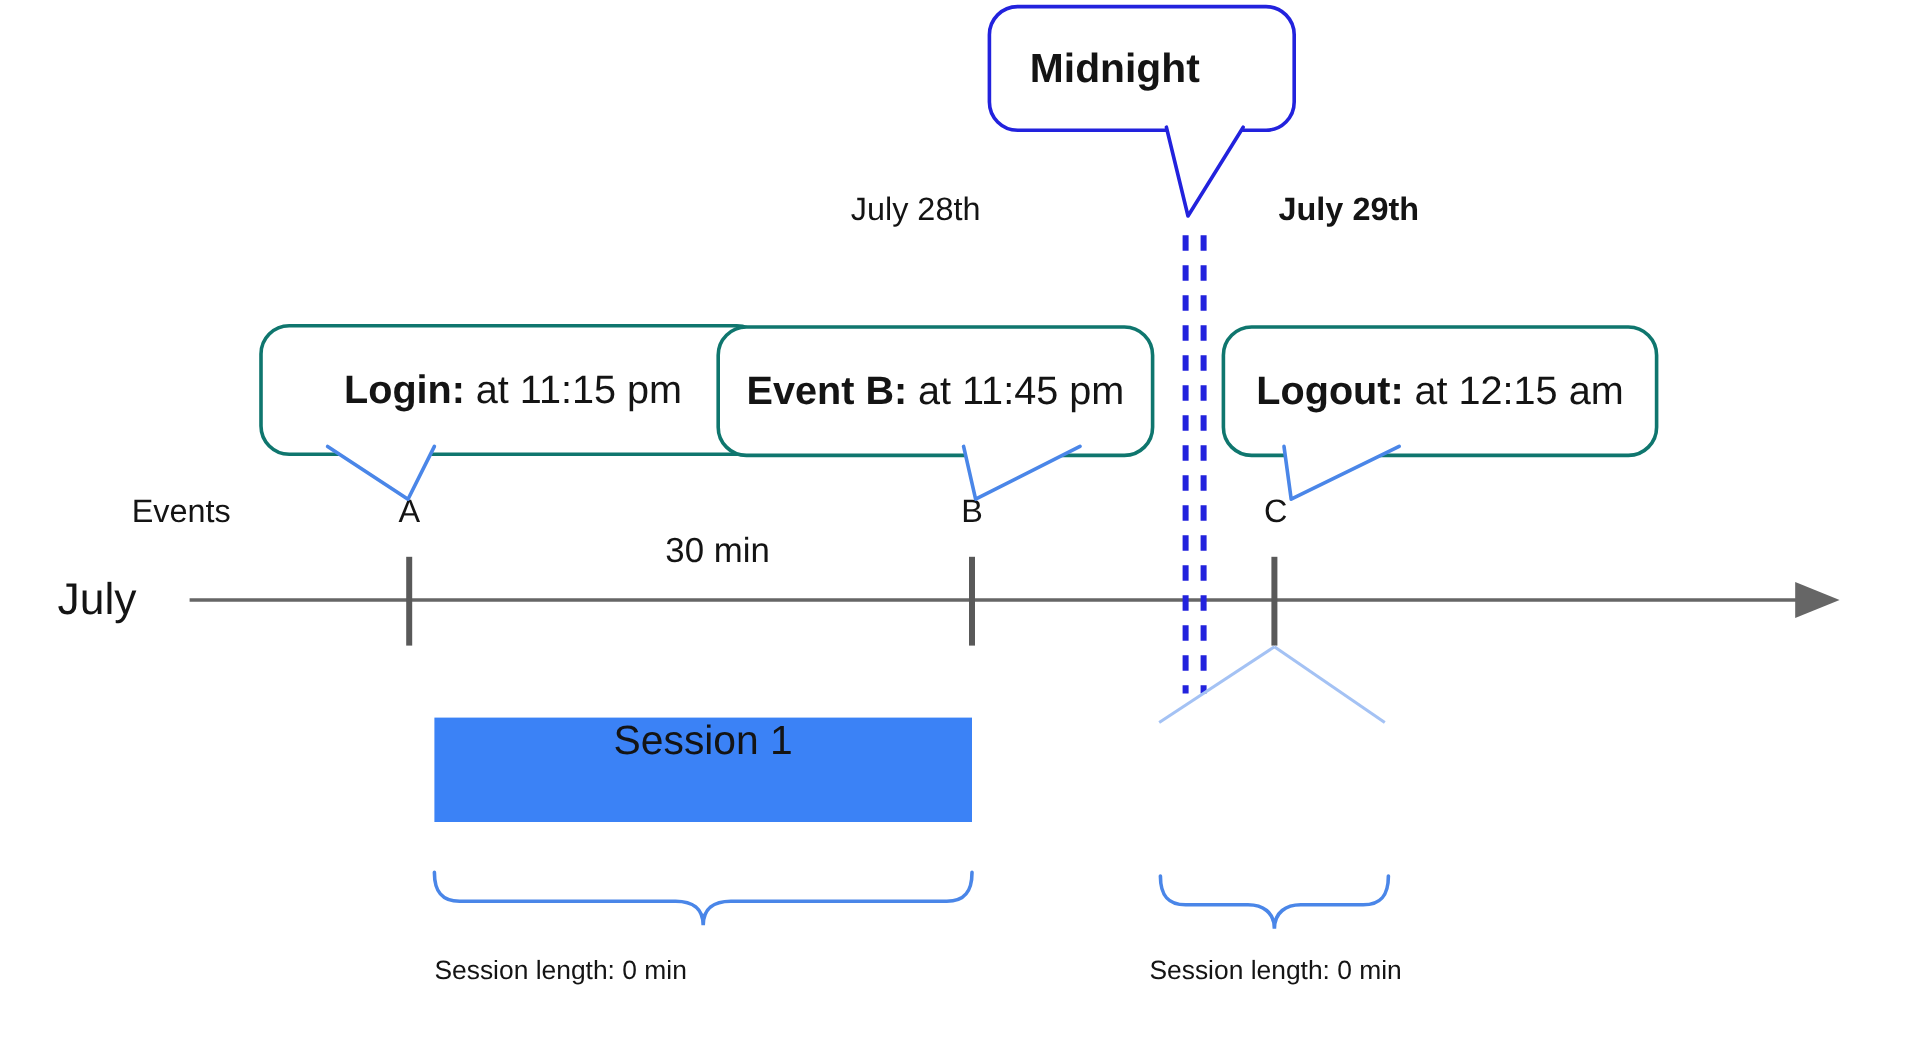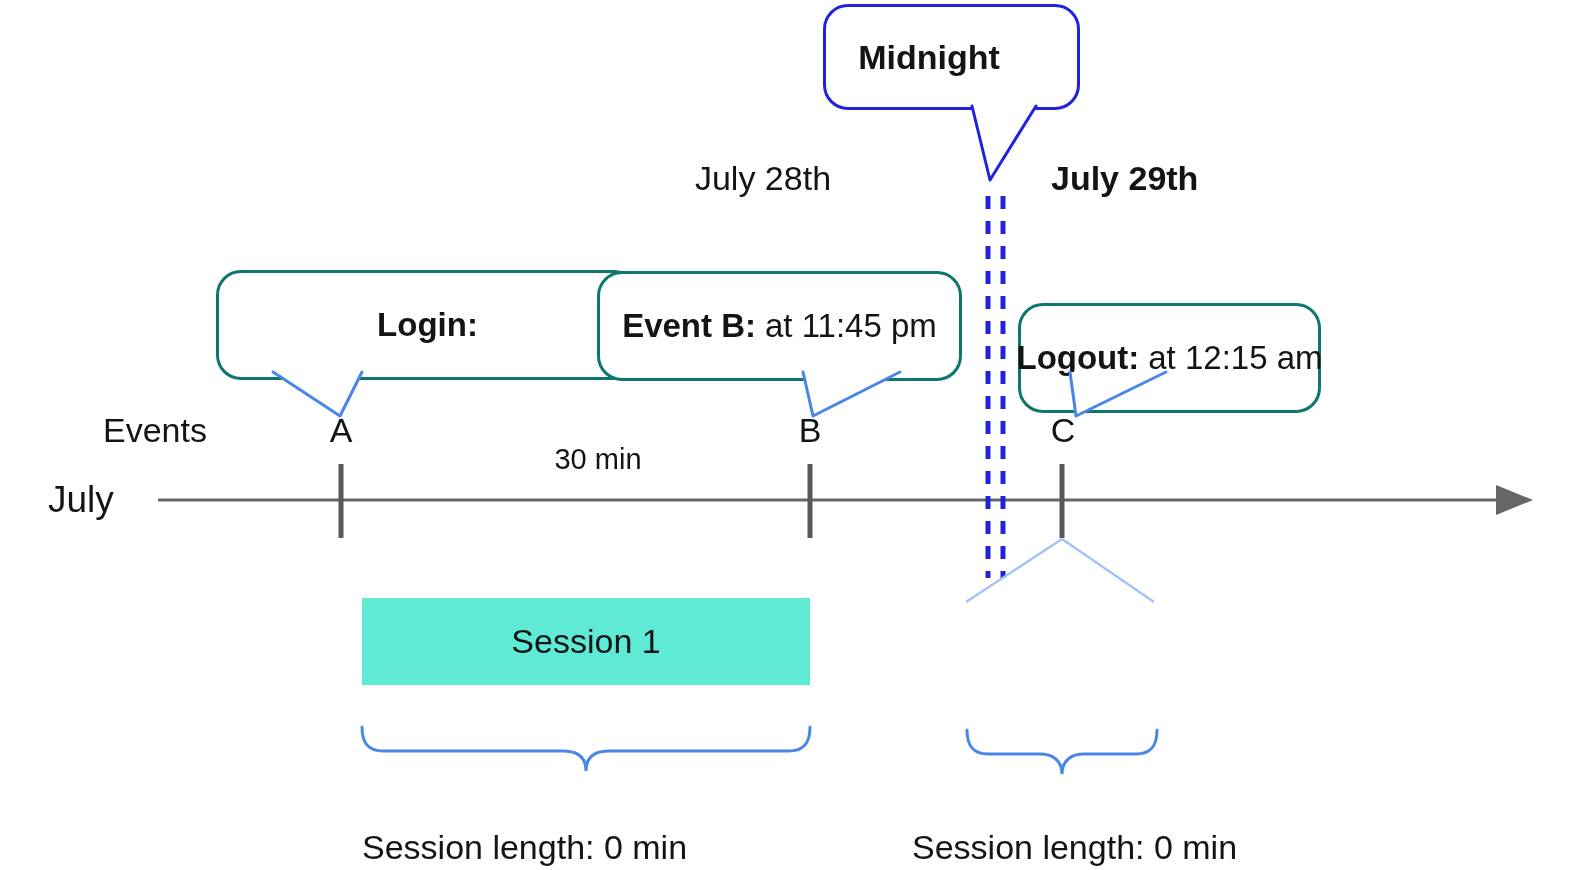--- a/index.html
+++ b/index.html
@@ -3,21 +3,21 @@
 <meta charset="utf-8">
 <style>
   html,body{margin:0;padding:0;background:#fff;}
   .canvas{
     position:relative;width:1596px;height:870px;background:#ffffff;
     font-family:"Liberation Sans",sans-serif;color:#141414;overflow:hidden;
   }
   .layer{position:absolute;left:0;top:0;width:1596px;height:870px;}
   .base-layer{z-index:1;}
   .tail-layer{z-index:3;pointer-events:none;}
-  .label{position:absolute;font-size:34px;line-height:1.1;white-space:nowrap;}
+  .label{position:absolute;font-size:27px;line-height:1.1;white-space:nowrap;}
   .centered{text-align:center;}
   .date-label{left:0;top:160px;width:146px;}
   .july28{left:690px;}
   .july29{left:1051px;font-weight:bold;}
   .events-label{left:103px;top:412px;width:96px;}
   .marker{top:412px;width:60px;text-align:center;}
   .marker-a{left:311px;}
   .marker-b{left:780px;}
   .marker-c{left:1033px;}
   .user-label{left:48px;top:480px;font-size:37px;}
@@ -25,33 +25,33 @@
   .bubble{
     position:absolute;z-index:2;background:#ffffff;
     border:3px solid #0f766e;border-radius:25px;
     display:flex;align-items:center;justify-content:center;
     font-size:33px;box-sizing:border-box;white-space:nowrap;
   }
   .bubble .bold{font-weight:bold;}
   .bubble .time{margin-left:9px;}
   .bubble-login{left:216px;top:270px;width:423px;height:110px;}
   .bubble-eventb{left:597px;top:271px;width:365px;height:110px;}
-  .bubble-logout{left:1018px;top:271px;width:303px;height:110px;margin-top:32px;}
+  .bubble-logout{left:1018px;top:271px;width:364px;height:110px;}
   .bubble-midnight{
     left:823px;top:4px;width:257px;height:106px;
     border-color:#2222dd;font-weight:bold;font-size:34px;padding-right:45px;
   }
   .session-box{
-    position:absolute;z-index:2;background:#5eead4;
-    display:flex;align-items:center;justify-content:center;
+    position:absolute;z-index:2;background:#3b82f6;
+    display:flex;align-items:flex-start;justify-content:center;
     font-size:34px;box-sizing:border-box;
   }
   .session-1{left:362px;top:598px;width:448px;height:87px;}
   .session-2{left:965px;top:602px;width:190px;height:83px;}
-  .length-label{top:797px;font-size:34px;margin-top:32px;}
+  .length-label{top:797px;font-size:22px;}
   .length-1{left:362px;}
   .length-2{left:912px;width:302px;text-align:center;}
 </style>
 </head>
 <body>
 
 <div class="canvas">
 
   <svg class="layer base-layer" viewBox="0 0 1596 870">
 
@@ -82,20 +82,21 @@
   <div class="label marker marker-a">A</div>
   <div class="label marker marker-b">B</div>
   <div class="label marker marker-c">C</div>
 
   <div class="bubble bubble-midnight">
     <span>Midnight</span>
   </div>
 
   <div class="bubble bubble-login">
     <span class="bold">Login:</span>
+    <span class="time">at 11:15 pm</span>
   </div>
 
   <div class="bubble bubble-eventb">
     <span class="bold">Event B:</span>
     <span class="time">at 11:45 pm</span>
   </div>
 
   <div class="bubble bubble-logout">
     <span class="bold">Logout:</span>
     <span class="time">at 12:15 am</span>

